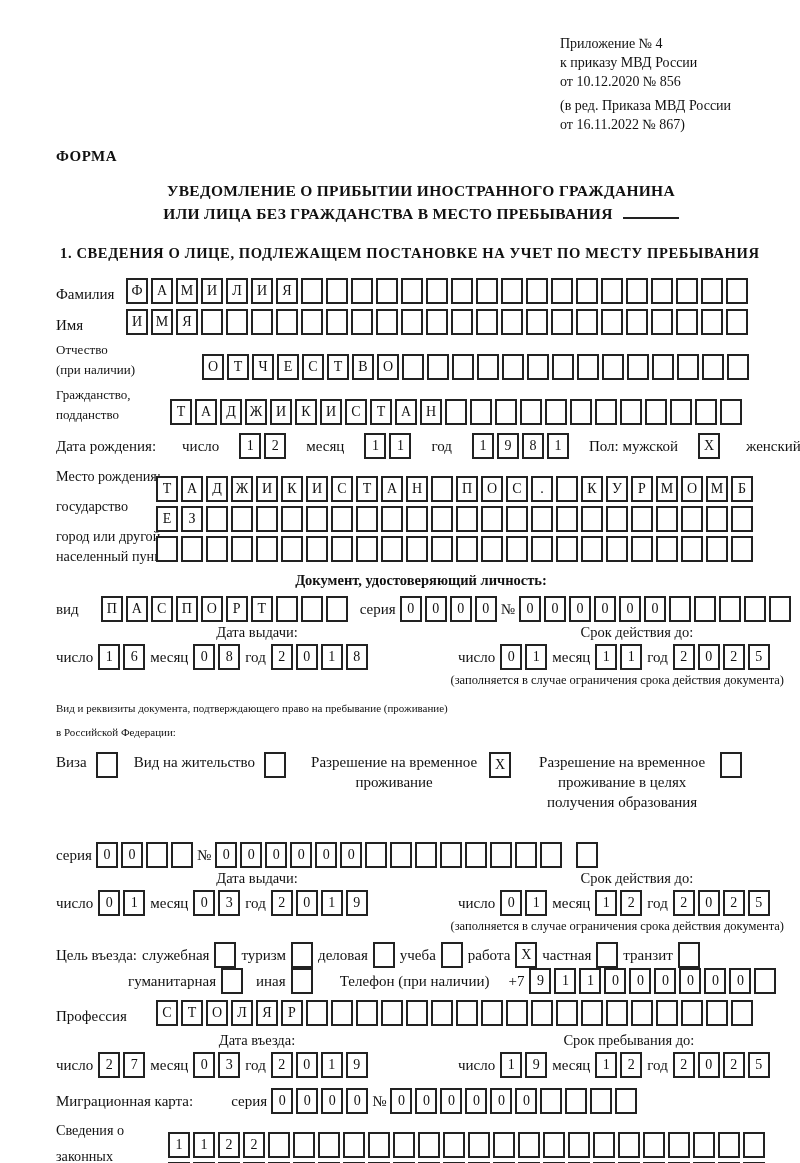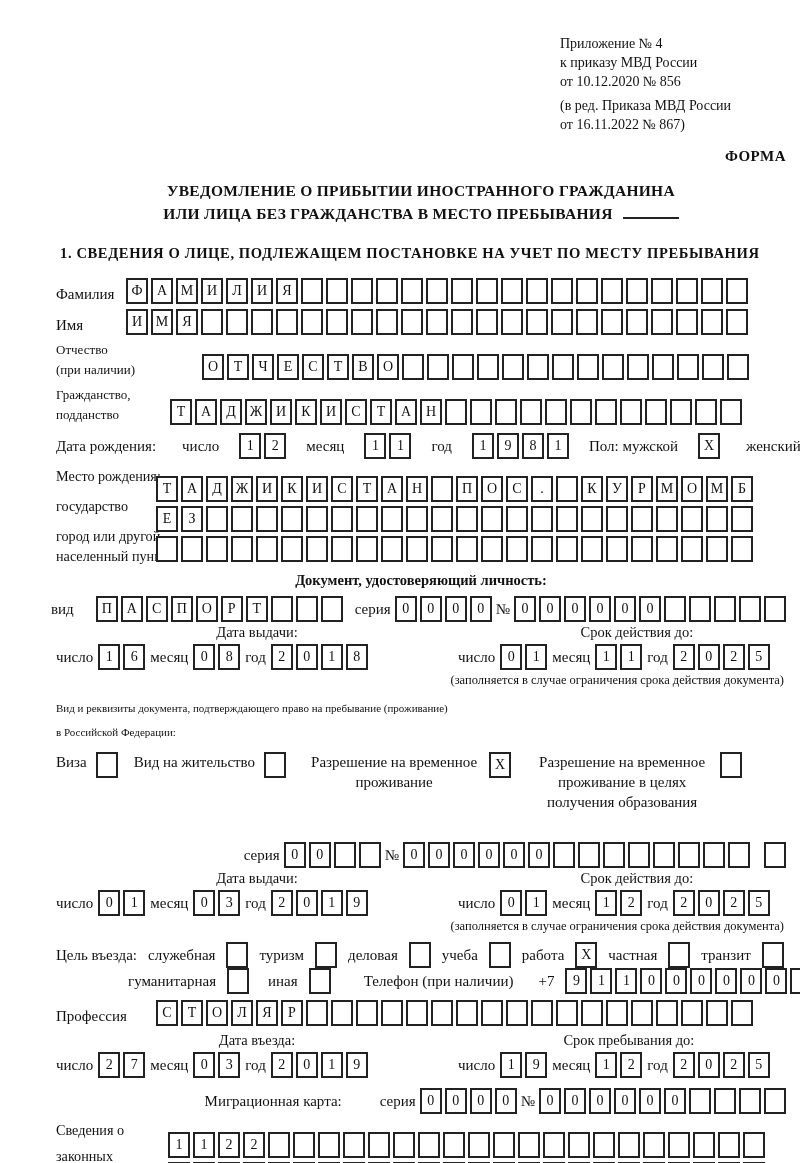--- a/index.html
+++ b/index.html
@@ -1,27 +1,27 @@
 <!DOCTYPE html>
 <html><head>
 <meta charset="utf-8">
 <style>
   html,body{margin:0;padding:0;background:#fff;}
   .page{width:800px;height:1163px;box-sizing:border-box;padding:34px 14px 0 56px;
     font-family:"Liberation Serif","DejaVu Serif",serif;color:#111;background:#fff;
     overflow:hidden;position:relative;}
   .appendix{margin-left:504px;font-size:14px;line-height:19px;}
   .appendix .edition{margin-top:5px;}
-  .forma{text-align:right;font-weight:bold;font-size:15px;letter-spacing:.5px;margin-top:14px;}
+  .forma{font-weight:bold;font-size:15px;letter-spacing:.5px;margin-top:14px;}
   .title{text-align:center;font-weight:bold;font-size:15.5px;line-height:23px;margin-top:14px;letter-spacing:.3px;}
   .title-underline{display:inline-block;width:56px;border-bottom:2px solid #222;margin-left:10px;}
   .sec-heading{font-weight:bold;font-size:14.6px;letter-spacing:.6px;margin:20px 0 16px 4px;white-space:nowrap;}
   .row{display:flex;align-items:flex-end;margin-bottom:5px;}
   .inline-row{display:flex;align-items:center;gap:20px;white-space:nowrap;}
-  .gap4{gap:4px;justify-content:flex-end;} .gap5{gap:11px;}
+  .gap4{gap:4px;} .gap5{gap:5px;}
   .lbl{font-size:15px;line-height:19px;padding-top:4px;flex:none;white-space:nowrap;}
   .lbl-i{font-size:15px;flex:none;white-space:nowrap;}
   .lbl2 div{font-size:13px;line-height:20px;white-space:nowrap;}
   .cells{display:inline-flex;gap:3px;flex:none;}
   .cell{box-sizing:border-box;flex:none;width:22px;height:26px;border:2px solid #222;
     display:inline-flex;align-items:center;justify-content:center;font-size:14px;background:#fff;}
   .bp-labels{font-size:14.2px;line-height:20px;flex:none;white-space:nowrap;}
   .stack .cells{margin-bottom:4px;}
   .center-bold{text-align:center;font-weight:bold;font-size:14.5px;margin:6px 0 7px;}
   .dates{display:flex;margin-top:2px;}

